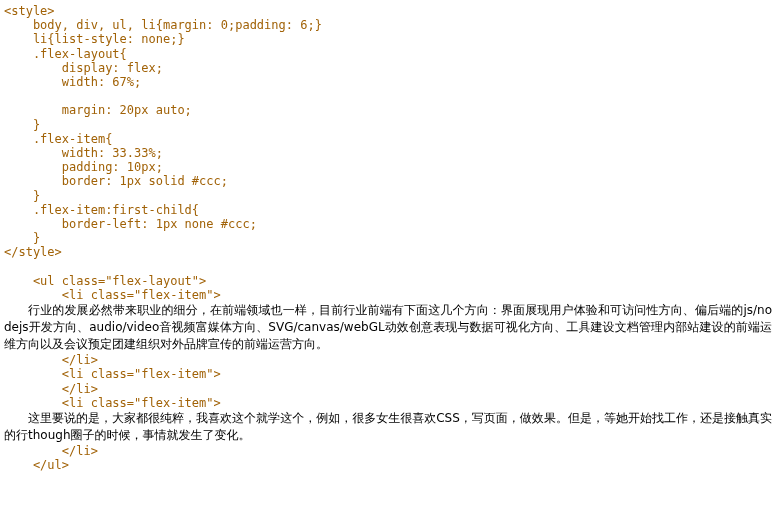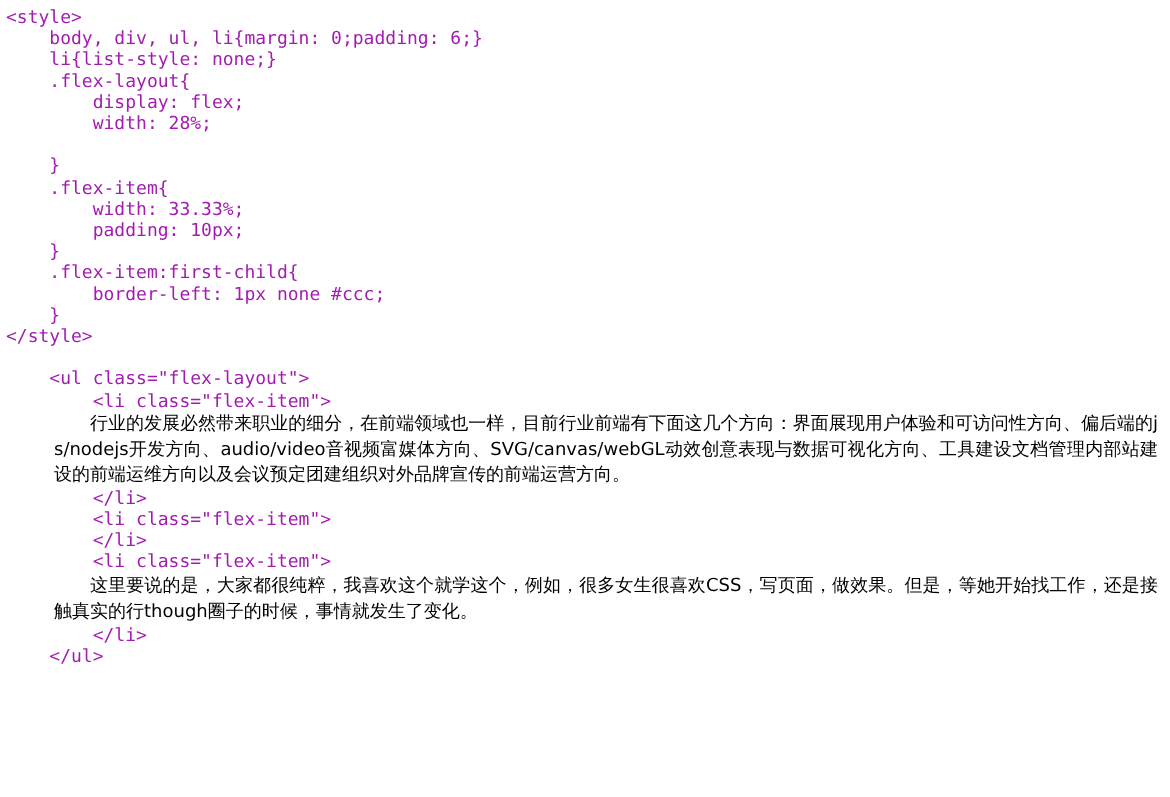--- a/index.html
+++ b/index.html
@@ -18,57 +18,58 @@
   }
   .page {
     padding: 4px 6px 0 4px;
     box-sizing: border-box;
   }
   .code-line {
     white-space: pre;
     font-family: "DejaVu Sans Mono", monospace;
     font-size: 12px;
     line-height: 14.2px;
-    color: #a21caf;
+    color: #a16207;
   }
   .blank-line {
     height: 14.2px;
   }
   .prose {
     font-family: "DejaVu Sans", sans-serif;
     font-size: 12px;
     line-height: 17px;
     color: #000000;
     text-align: justify;
     text-indent: 2em;
     padding-left: 0;
     padding-right: 2px;
     word-break: break-all;
-    margin-left: 32px;
   }
   .prose-wrap {
     padding-left: 0px;
   }
 </style>
 </head>
 <body>
 
 <div class="page">
 
   <div class="code-line">&lt;style&gt;</div>
   <div class="code-line">    body, div, ul, li{margin: 0;padding: 6;}</div>
   <div class="code-line">    li{list-style: none;}</div>
   <div class="code-line">    .flex-layout{</div>
   <div class="code-line">        display: flex;</div>
-  <div class="code-line">        width: 28%;</div>
+  <div class="code-line">        width: 67%;</div>
   <div class="code-line blank-line"></div>
+  <div class="code-line">        margin: 20px auto;</div>
   <div class="code-line">    }</div>
   <div class="code-line">    .flex-item{</div>
   <div class="code-line">        width: 33.33%;</div>
   <div class="code-line">        padding: 10px;</div>
+  <div class="code-line">        border: 1px solid #ccc;</div>
   <div class="code-line">    }</div>
   <div class="code-line">    .flex-item:first-child{</div>
   <div class="code-line">        border-left: 1px none #ccc;</div>
   <div class="code-line">    }</div>
   <div class="code-line">&lt;/style&gt;</div>
   <div class="code-line blank-line"></div>
   <div class="code-line">    &lt;ul class="flex-layout"&gt;</div>
   <div class="code-line">        &lt;li class="flex-item"&gt;</div>
 
   <div class="prose-wrap">

